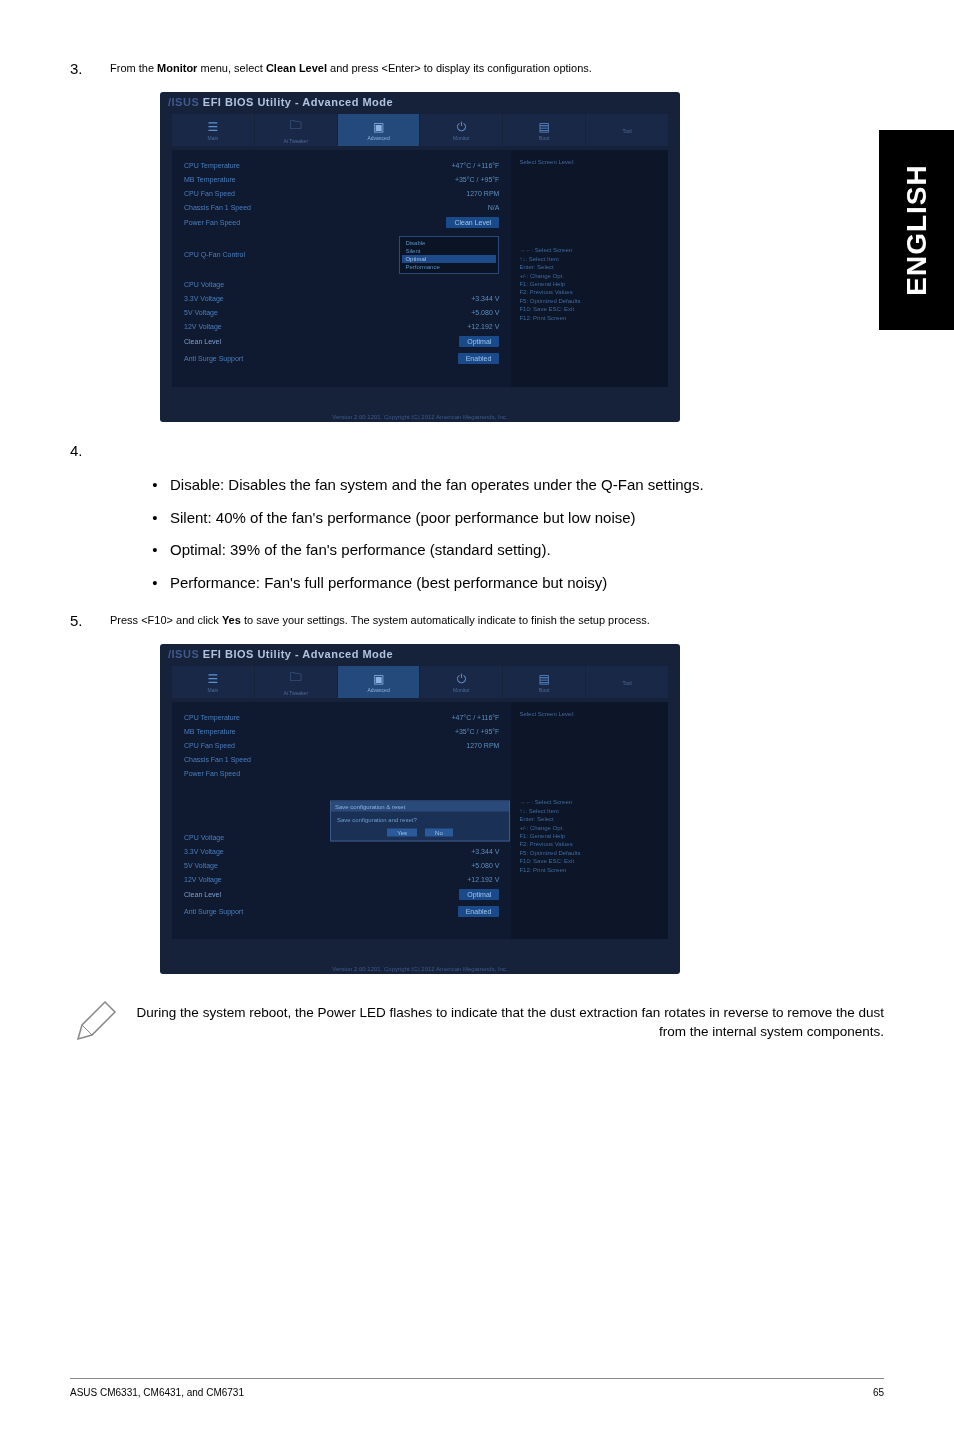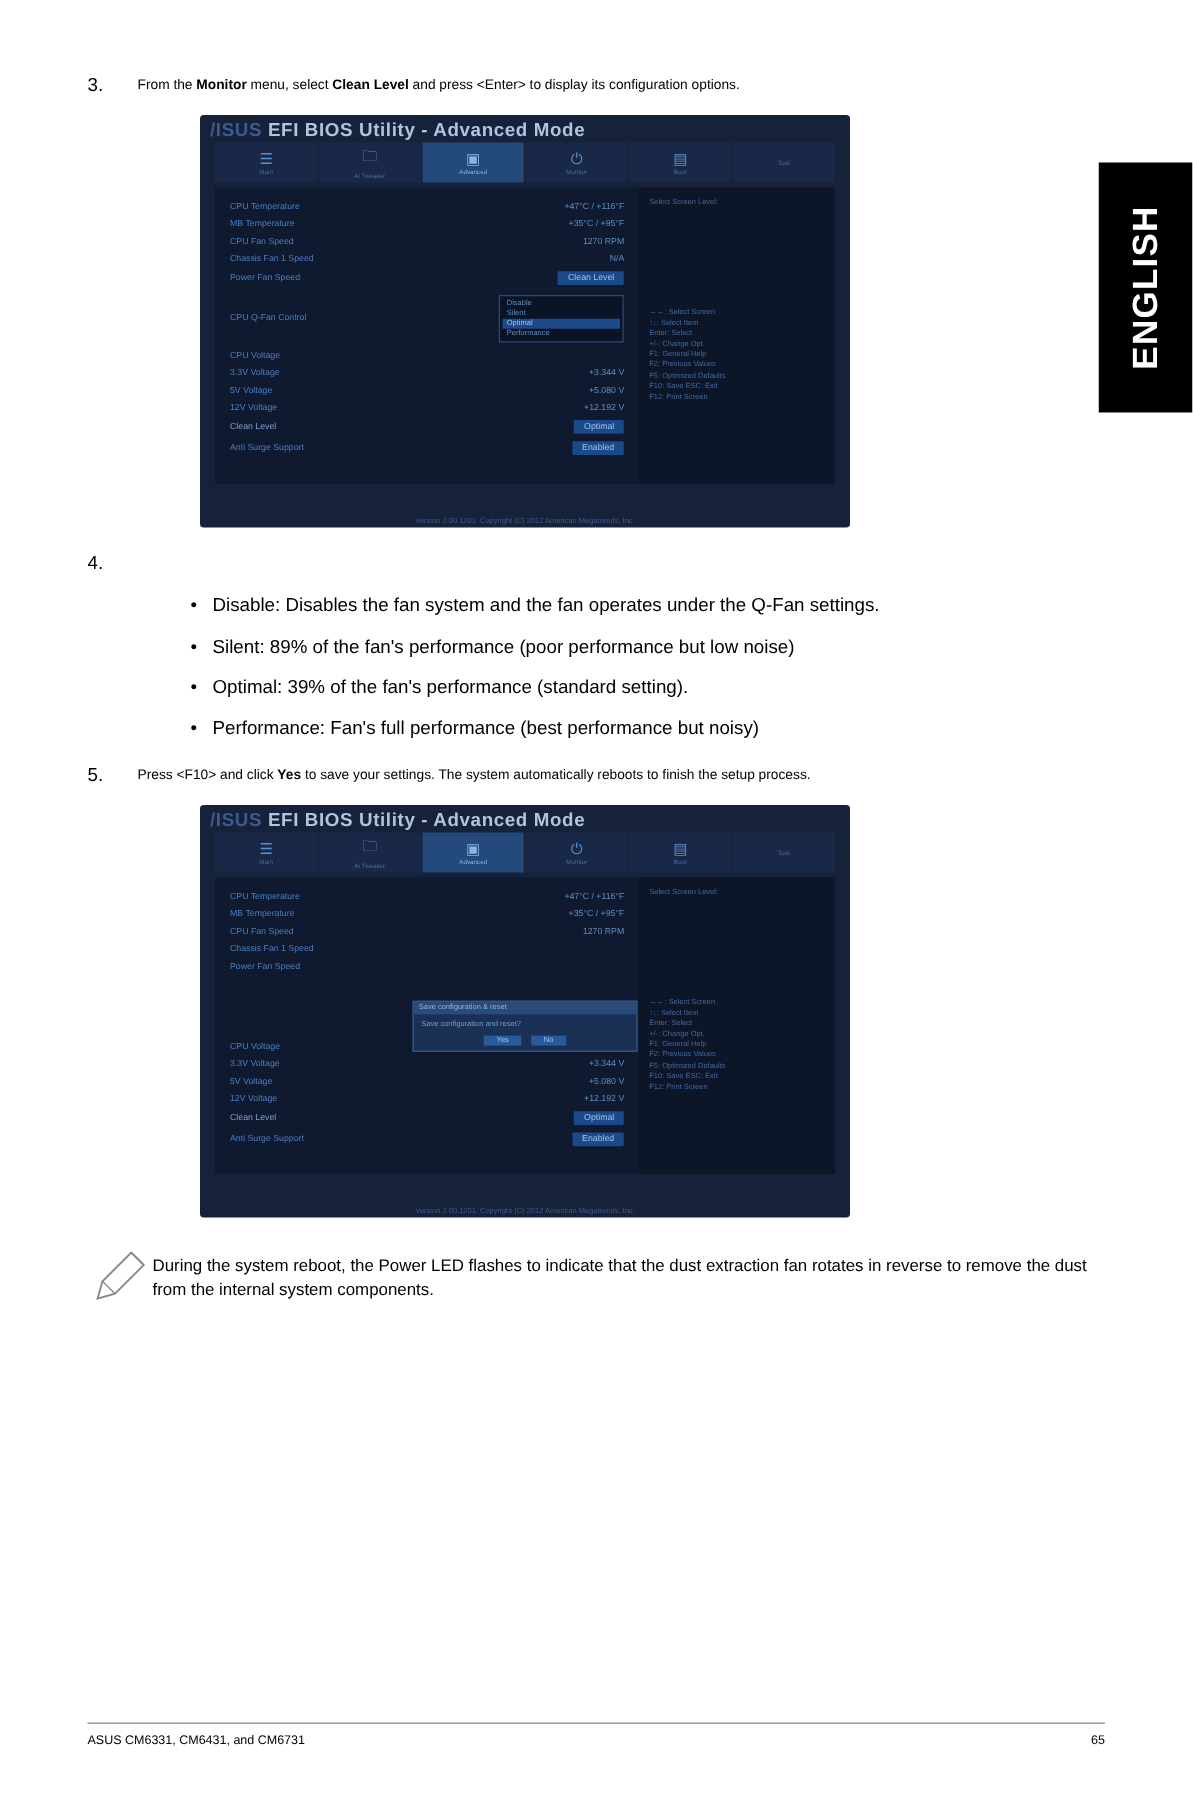--- a/index.html
+++ b/index.html
@@ -4,41 +4,41 @@
   <style>
     * { margin: 0; padding: 0; box-sizing: border-box; }
     body { font-family: Arial, Helvetica, sans-serif; background: #fff; width: 954px; height: 1438px; position: relative; color: #000; }
     .page { padding: 60px 70px 0 70px; position: relative; }
     .side-tab { position: absolute; right: 0; top: 130px; background: #000; color: #fff; width: 75px; height: 200px; display: flex; align-items: center; justify-content: center; }
     .side-tab span { transform: rotate(-90deg); font-weight: bold; font-size: 28px; letter-spacing: 1px; }
     .step-row { display: flex; margin-bottom: 15px; }
     .step-num { width: 40px; flex-shrink: 0; font-size: 15px; }
     .step-text { font-size: 11px; line-height: 1.5; }
     .bios-img { width: 520px; height: 330px; background: #16213a; margin: 10px 0 20px 90px; border-radius: 3px; position: relative; overflow: hidden; }
-    .bios-title { position: absolute; top: 4px; left: 8px; color: #3f5a8f; font-size: 15px; font-weight: bold; letter-spacing: 0.5px; }
+    .bios-title { position: absolute; top: 4px; left: 8px; color: #3f5a8f; font-size: 11px; font-weight: bold; letter-spacing: 0.5px; }
     .bios-title .accent { color: #b0c4e0; }
     .bios-tabs { display: flex; position: absolute; top: 22px; left: 12px; right: 12px; gap: 1px; }
     .bios-tab { flex: 1; height: 32px; background: #1a2847; display: flex; flex-direction: column; align-items: center; justify-content: center; position: relative; }
     .bios-tab.active { background: #234a7a; }
     .bios-tab .icon { color: #5a8fd0; font-size: 12px; margin-bottom: 1px; }
     .bios-tab .label { color: #4a6a9a; font-size: 5px; }
     .bios-tab.active .icon, .bios-tab.active .label { color: #8bb4e0; }
     .bios-body { position: absolute; top: 58px; left: 12px; right: 12px; bottom: 35px; background: #0f1a30; display: flex; }
     .bios-left { flex: 2.3; padding: 8px; }
     .bios-right { flex: 1; padding: 8px; background: #0d1528; }
     .bios-row { display: flex; justify-content: space-between; align-items: center; padding: 3px 4px; font-size: 7px; color: #4a7fc0; min-height: 14px; }
     .bios-row.hl { color: #7fa0d0; }
     .bios-row .val { color: #5a8fc0; }
     .bios-btn { background: #1a4a8a; color: #a0c4e8; font-size: 7px; padding: 2px 8px; border-radius: 1px; }
     .bios-help { color: #3f6a9f; font-size: 6px; line-height: 1.4; }
     .bios-footer { position: absolute; bottom: 2px; left: 0; right: 0; color: #3f5a8f; font-size: 6px; text-align: center; }
     .bullet-list { margin-left: 70px; margin-bottom: 18px; }
     .bullet-item { display: flex; margin-bottom: 10px; font-size: 15px; line-height: 1.5; }
     .bullet-mark { width: 30px; text-align: center; flex-shrink: 0; }
-    .note-box { display: flex; align-items: flex-start; margin: 20px 0 0 0; gap: 2px; }
+    .note-box { display: flex; align-items: flex-start; margin: 20px 0 0 0; gap: 2px; text-align: right; }
     .note-icon { width: 55px; height: 55px; display: flex; align-items: center; justify-content: center; }
     .note-text { font-size: 13.5px; line-height: 1.4; padding-top: 10px; }
     .footer { position: absolute; bottom: 40px; left: 70px; right: 70px; border-top: 1px solid #888; padding-top: 8px; display: flex; justify-content: space-between; font-size: 10px; }
     .dropdown-opts { background: #0a1425; border: 1px solid #2a4a7a; padding: 2px; font-size: 6px; color: #5a8fc0; margin-top: 2px; width: 100px; }
     .dropdown-opts div { padding: 1px 3px; }
     .dropdown-opts .sel { background: #1e4a8a; color: #a0c4e8; }
     .popup { position: absolute; left: 50%; top: 50%; transform: translate(-50%, -50%); background: #1a3055; border: 1px solid #3a5a8a; width: 180px; padding: 4px; }
     .popup-title { background: #2a4a7a; color: #8bb4e0; font-size: 6px; padding: 2px 4px; margin: -4px -4px 3px -4px; }
     .popup-row { display: flex; justify-content: space-between; font-size: 6px; color: #6a9fd0; padding: 2px; }
     .popup-btns { display: flex; justify-content: center; gap: 8px; margin-top: 4px; }
@@ -164,35 +164,35 @@
     <div class="step-num">4.</div>
   </div>
 
   <div class="bullet-list">
     <div class="bullet-item">
         <span class="bullet-mark">•</span>
         <span>Disable: Disables the fan system and the fan operates under the Q-Fan settings.</span>
       </div>
     <div class="bullet-item">
         <span class="bullet-mark">•</span>
-        <span>Silent: 89% of the fan's performance (poor performance but low noise)</span>
+        <span>Silent: 40% of the fan's performance (poor performance but low noise)</span>
       </div>
     <div class="bullet-item">
         <span class="bullet-mark">•</span>
         <span>Optimal: 39% of the fan's performance (standard setting).</span>
       </div>
     <div class="bullet-item">
         <span class="bullet-mark">•</span>
         <span>Performance: Fan's full performance (best performance but noisy)</span>
       </div>
   </div>
 
   <div class="step-row">
     <div class="step-num">5.</div>
-    <div class="step-text"><span>Press &lt;F10&gt; and click </span><b>Yes</b><span> to save your settings. The system automatically reboots to finish the setup process.</span></div>
+    <div class="step-text"><span>Press &lt;F10&gt; and click </span><b>Yes</b><span> to save your settings. The system automatically indicate to finish the setup process.</span></div>
   </div>
 
   <div class="bios-img">
     <div class="bios-title"><span>/ISUS</span><span class="accent"> EFI BIOS Utility - Advanced Mode</span></div>
     <div class="bios-tabs">
       <div class="bios-tab">
           <span class="icon">☰</span>
           <span class="label">Main</span>
         </div>
       <div class="bios-tab">

